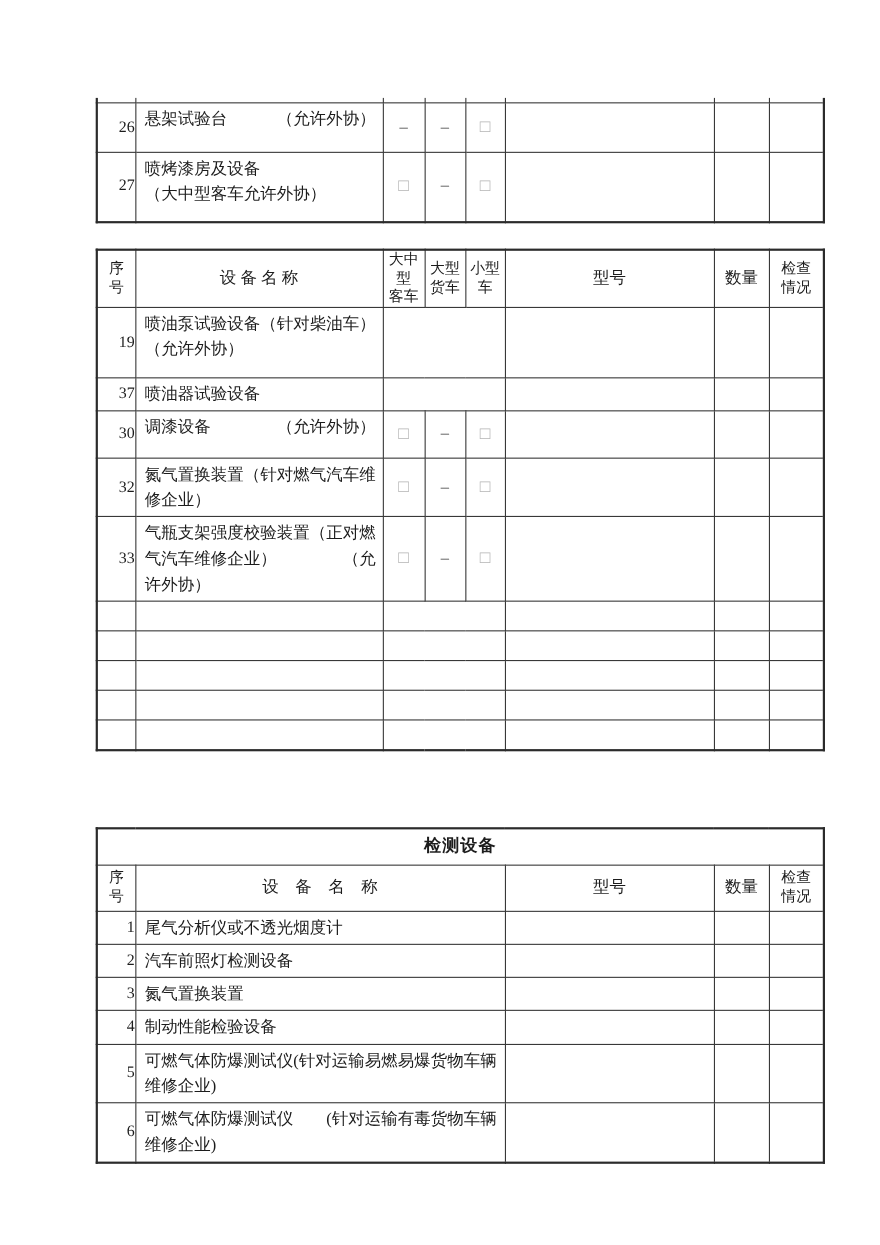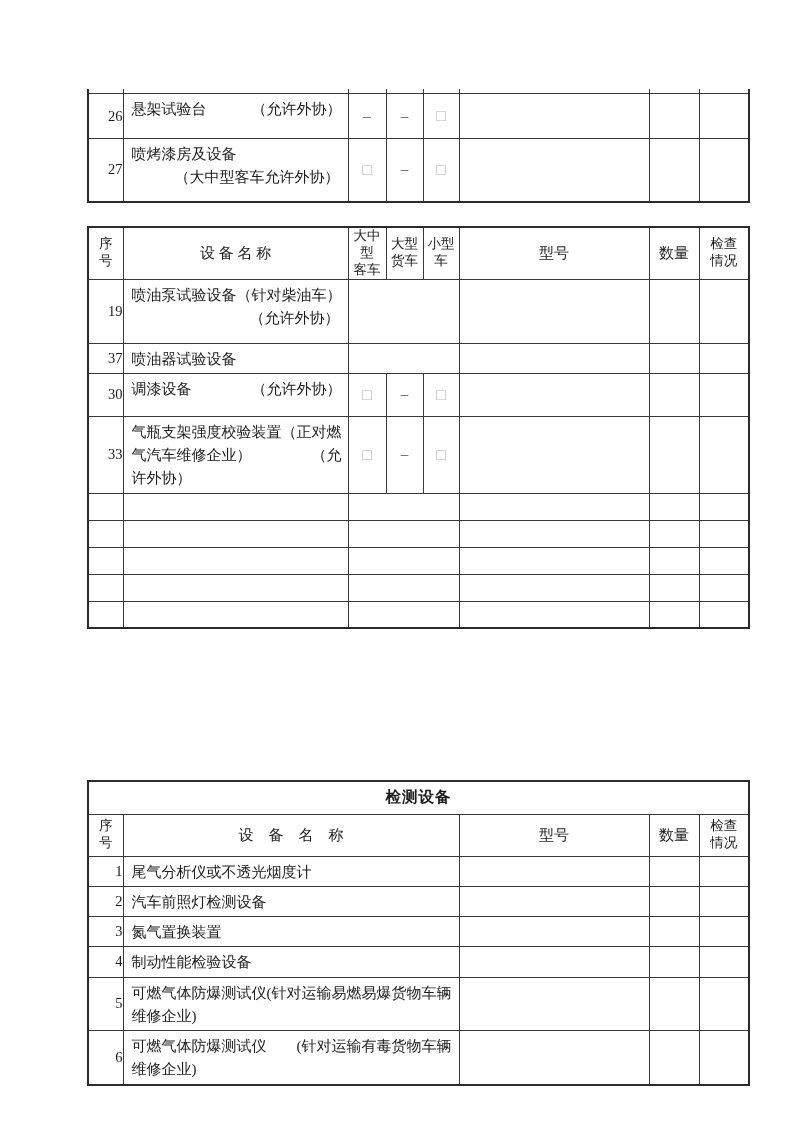--- a/index.html
+++ b/index.html
@@ -25,21 +25,21 @@
     text-align:center;font-size:13.5px;line-height:1.25;white-space:pre-line;
   }
   td.hd-name{font-size:15px;}
   td.no{
     text-align:right;font-size:14.5px;
   }
   td.nm{
     vertical-align:top;text-align:left;padding:4px 6px 2px 8px;line-height:1.55;margin-left:35px;
   }
   .nm-row{display:flex;justify-content:space-between;align-items:flex-start;}
-  .note-line{display:block;text-align:right;padding-right:2px;}
+  .note-line{display:block;padding-right:2px;}
   td.mark{
     text-align:center;font-size:15px;color:#4a4a4a;
   }
   td.mark.is-box{color:#b5b5b5;font-size:16px;}
   td.model,td.qty,td.chk{background:#ffffff;}
   .wrapname{display:block;}
 </style>
 </head>
 <body>
 
@@ -155,20 +155,32 @@
           <span>（允许外协）</span>
         </div>
       </td>
       <td class="mark is-box">□</td>
       <td class="mark">–</td>
       <td class="mark is-box">□</td>
       <td class="model"></td>
       <td class="qty"></td>
       <td class="chk"></td>
     </tr>
+    <tr style="height:44px">
+      <td class="no">32</td>
+      <td class="nm">
+        <span>氮气置换装置（针对燃气汽车维修企业）</span>
+      </td>
+      <td class="mark is-box">□</td>
+      <td class="mark">–</td>
+      <td class="mark is-box">□</td>
+      <td class="model"></td>
+      <td class="qty"></td>
+      <td class="chk"></td>
+    </tr>
     <tr style="height:64px">
       <td class="no">33</td>
       <td class="nm">
         <span>气瓶支架强度校验装置（正对燃气汽车维修企业）　　　　（允许外协）</span>
       </td>
       <td class="mark is-box">□</td>
       <td class="mark">–</td>
       <td class="mark is-box">□</td>
       <td class="model"></td>
       <td class="qty"></td>
@@ -210,21 +222,21 @@
       <td class="no"></td>
       <td class="nm"></td>
       <td class="mark" colspan="3"></td>
       <td class="model"></td>
       <td class="qty"></td>
       <td class="chk"></td>
     </tr>
   </tbody>
     </table>
 
-  <table class="tbl t3" style="left:87px;top:780px;width:661px;padding-left:40px;">
+  <table class="tbl t3" style="left:87px;top:752px;width:661px;padding-left:40px;">
     <colgroup>
       <col style="width:35px">
         <col style="width:336px">
         <col style="width:190px">
         <col style="width:50px">
         <col style="width:50px">
     </colgroup>
     <tbody>
         <tr style="height:33px">
       <td class="title-cell" colspan="5">检测设备</td>

